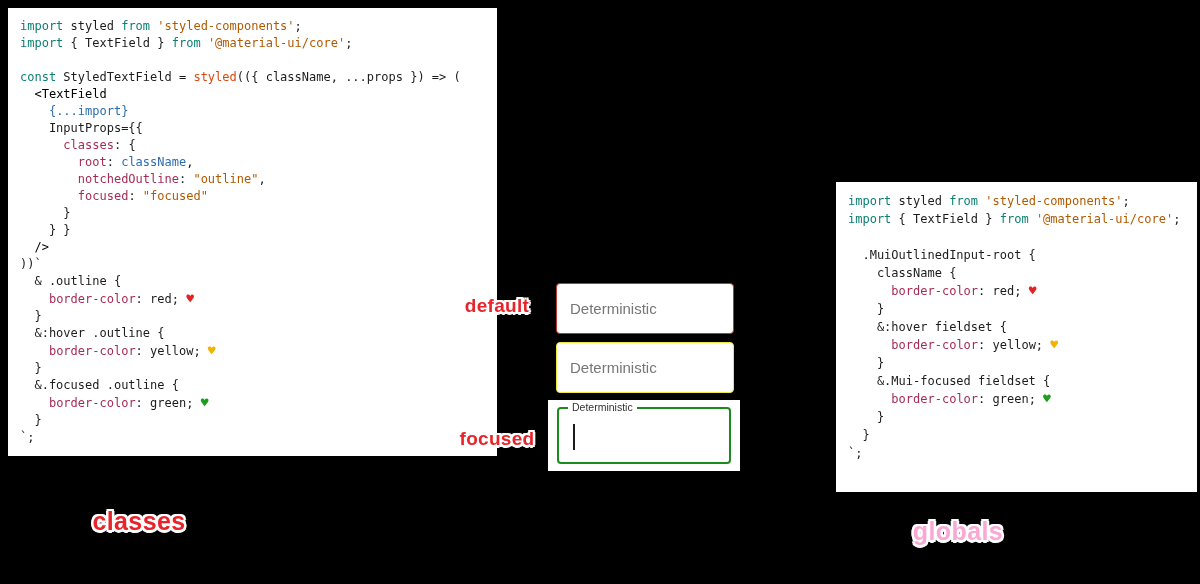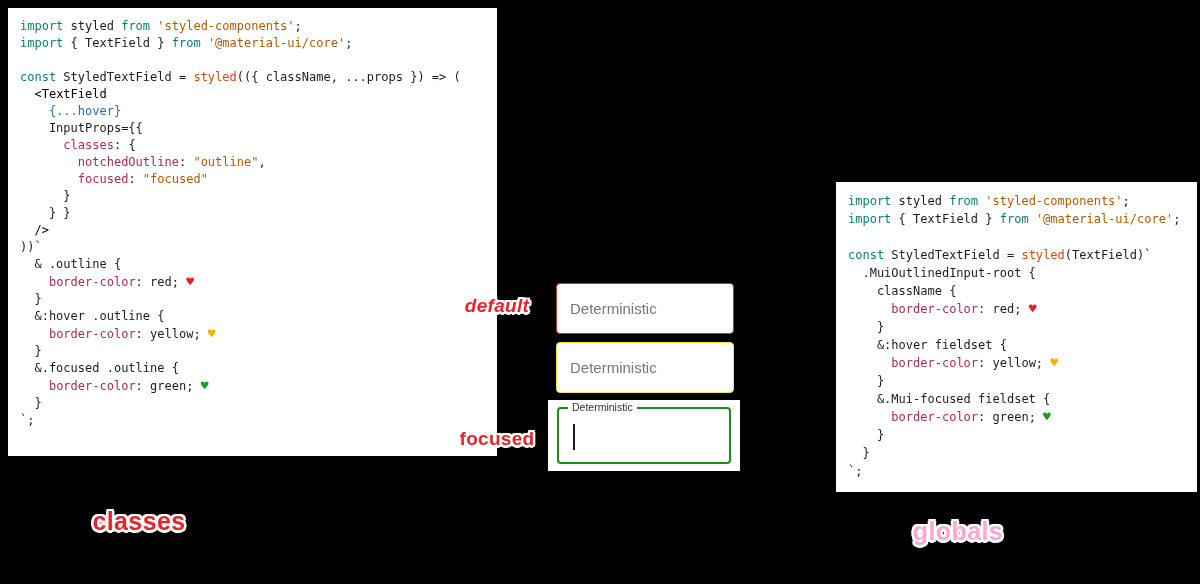--- a/index.html
+++ b/index.html
@@ -46,23 +46,24 @@
 <body>
 
 <div class="stage">
 
   <section class="codeblock" id="code-left">
       <div class="line"><span class="tok-k">import</span><span class="tok-p"> styled </span><span class="tok-k">from</span><span class="tok-p"> </span><span class="tok-s">'styled-components'</span><span class="tok-p">;</span></div>
       <div class="line"><span class="tok-k">import</span><span class="tok-p"> { TextField } </span><span class="tok-k">from</span><span class="tok-p"> </span><span class="tok-s">'@material-ui/core'</span><span class="tok-p">;</span></div>
       <div class="line">&nbsp;</div>
       <div class="line"><span class="tok-k">const</span><span class="tok-p"> StyledTextField = </span><span class="tok-f">styled</span><span class="tok-p">(({ className, ...props }) =&gt; (</span></div>
       <div class="line"><span class="tok-p">  </span><span class="tok-t">&lt;TextField</span></div>
-      <div class="line"><span class="tok-p">    </span><span class="tok-v">{...hover}</span></div>
+      <div class="line"><span class="tok-p">    </span><span class="tok-v">{...import}</span></div>
       <div class="line"><span class="tok-p">    InputProps={{</span></div>
       <div class="line"><span class="tok-p">      </span><span class="tok-a">classes</span><span class="tok-p">: {</span></div>
+      <div class="line"><span class="tok-p">        </span><span class="tok-a">root</span><span class="tok-p">: </span><span class="tok-v">className</span><span class="tok-p">,</span></div>
       <div class="line"><span class="tok-p">        </span><span class="tok-a">notchedOutline</span><span class="tok-p">: </span><span class="tok-s">"outline"</span><span class="tok-p">,</span></div>
       <div class="line"><span class="tok-p">        </span><span class="tok-a">focused</span><span class="tok-p">: </span><span class="tok-s">"focused"</span></div>
       <div class="line"><span class="tok-p">      }</span></div>
       <div class="line"><span class="tok-p">    } }</span></div>
       <div class="line"><span class="tok-p">  </span><span class="tok-t">/&gt;</span></div>
       <div class="line"><span class="tok-p">))`</span></div>
       <div class="line"><span class="tok-p">  &amp; .outline {</span></div>
       <div class="line"><span class="tok-p">    </span><span class="tok-a">border-color</span><span class="tok-p">: red; </span><span class="tok-hr">♥</span></div>
       <div class="line"><span class="tok-p">  }</span></div>
       <div class="line"><span class="tok-p">  &amp;:hover .outline {</span></div>
@@ -71,36 +72,35 @@
       <div class="line"><span class="tok-p">  &amp;.focused .outline {</span></div>
       <div class="line"><span class="tok-p">    </span><span class="tok-a">border-color</span><span class="tok-p">: green; </span><span class="tok-hg">♥</span></div>
       <div class="line"><span class="tok-p">  }</span></div>
       <div class="line"><span class="tok-p">`;</span></div>
     </section>
 
   <section class="codeblock" id="code-right">
       <div class="line"><span class="tok-k">import</span><span class="tok-p"> styled </span><span class="tok-k">from</span><span class="tok-p"> </span><span class="tok-s">'styled-components'</span><span class="tok-p">;</span></div>
       <div class="line"><span class="tok-k">import</span><span class="tok-p"> { TextField } </span><span class="tok-k">from</span><span class="tok-p"> </span><span class="tok-s">'@material-ui/core'</span><span class="tok-p">;</span></div>
       <div class="line">&nbsp;</div>
-      <div class="line"><span class="tok-k">const</span><span class="tok-p"> StyledTextField = </span><span class="tok-f">styled</span><span class="tok-p">(TextField)`</span></div>
       <div class="line"><span class="tok-p">  .MuiOutlinedInput-root {</span></div>
       <div class="line"><span class="tok-p">    className {</span></div>
       <div class="line"><span class="tok-p">      </span><span class="tok-a">border-color</span><span class="tok-p">: red; </span><span class="tok-hr">♥</span></div>
       <div class="line"><span class="tok-p">    }</span></div>
       <div class="line"><span class="tok-p">    &amp;:hover fieldset {</span></div>
       <div class="line"><span class="tok-p">      </span><span class="tok-a">border-color</span><span class="tok-p">: yellow; </span><span class="tok-hy">♥</span></div>
       <div class="line"><span class="tok-p">    }</span></div>
       <div class="line"><span class="tok-p">    &amp;.Mui-focused fieldset {</span></div>
       <div class="line"><span class="tok-p">      </span><span class="tok-a">border-color</span><span class="tok-p">: green; </span><span class="tok-hg">♥</span></div>
       <div class="line"><span class="tok-p">    }</span></div>
       <div class="line"><span class="tok-p">  }</span></div>
       <div class="line"><span class="tok-p">`;</span></div>
     </section>
 
-  <div class="anno outlined" id="anno-default" style="color: rgb(232, 36, 43); font-style: italic;">default</div>
+  <div class="anno outlined" id="anno-default" style="color: rgb(232, 36, 43);">default</div>
   <div class="anno outlined" id="anno-focused" style="color: rgb(232, 36, 43);">focused</div>
 
   <div class="tf" id="tf-default" style="border-color: rgb(196, 50, 47);">
     <span class="tf-text">Deterministic</span>
   </div>
 
   <div class="tf" id="tf-hover" style="border-color: rgb(239, 230, 60);">
     <span class="tf-text">Deterministic</span>
   </div>
 

